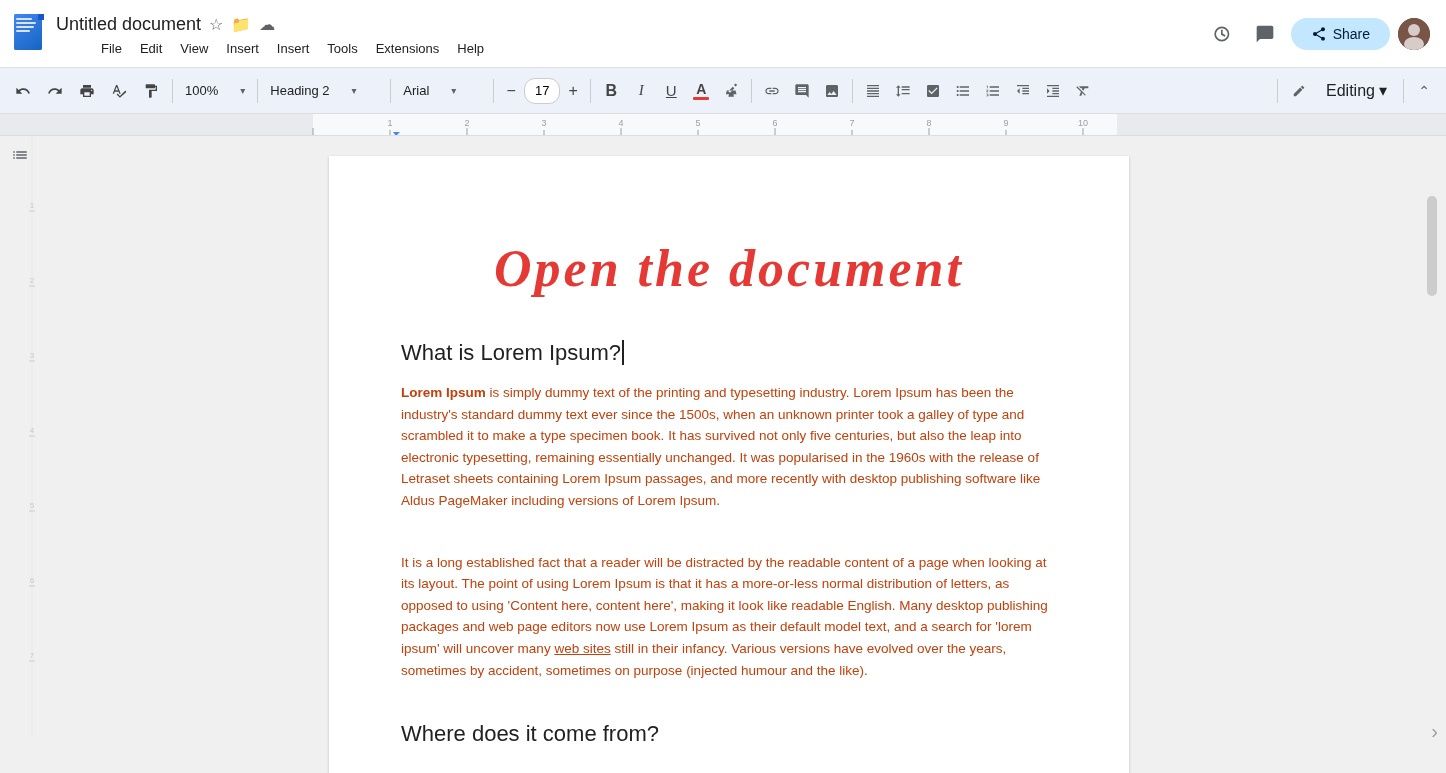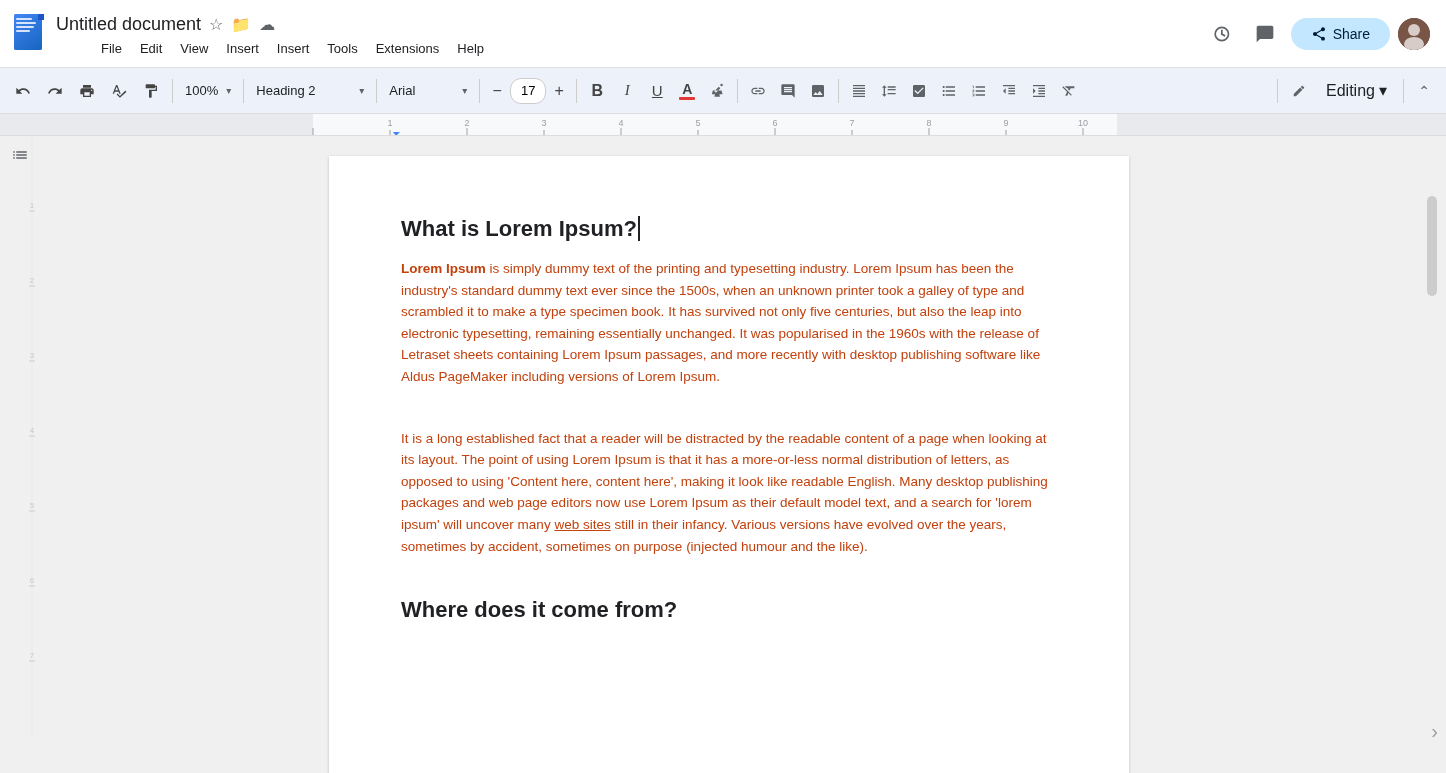--- a/index.html
+++ b/index.html
@@ -100,23 +100,23 @@
       overflow: hidden;
     }
     .tb-icon {
       width: 30px; height: 30px; display: flex; align-items: center; justify-content: center;
       border-radius: 4px; cursor: pointer; color: #444; font-size: 15px;
     }
     .tb-separator {
       width: 1px; height: 24px; background: #ccc; margin: 0 4px;
     }
     .tb-dropdown {
-      display: flex; align-items: center; gap: 8px; padding: 2px 6px;
+      display: flex; align-items: center; gap: 22px; padding: 2px 6px;
       border-radius: 4px; cursor: pointer; font-size: 13px; color: #202124;
-      background: transparent; border: none; height: 30px; justify-content: space-between;
+      background: transparent; border: none; height: 30px;
     }
     .tb-dropdown .arrow { font-size: 10px; color: #5f6368; }
     .font-size-area {
       display: flex; align-items: center; gap: 2px;
     }
     .font-size-btn {
       width: 22px; height: 22px; display: flex; align-items: center; justify-content: center;
       cursor: pointer; font-size: 16px; color: #444; border-radius: 4px;
     }
     .font-size-input {
@@ -179,21 +179,21 @@
       background: #fff;
       width: 800px;
       min-height: 1000px;
       padding: 60px 72px;
       box-shadow: 0 1px 3px rgba(0,0,0,0.2);
       position: relative;
     }
 
     .section-heading {
       font-size: 22px;
-      font-weight: 700;
+      font-weight: 400;
       color: #202124;
       margin-bottom: 16px;
       font-family: Arial, sans-serif;
     }
 
     .body-text {
       font-size: 13.5px;
       color: #c2410c;
       line-height: 1.6;
       font-family: Arial, sans-serif;
@@ -522,20 +522,25 @@
         <text x="8" y="372">5</text>
         <text x="8" y="447">6</text>
         <text x="8" y="522">7</text>
       </g>
     </svg>
   </div>
 
   <div id="doc-scroll">
     <div id="page">
 
+      <div class="title-svg-container">
+        <svg width="600" height="80" viewBox="0 0 600 80">
+          <text x="300" y="60" font-family="Georgia, 'Comic Sans MS', cursive" font-size="52" font-style="italic" font-weight="bold" fill="#e53935" text-anchor="middle" letter-spacing="3">Open the document</text>
+        </svg>
+      </div>
 
       <h2 class="section-heading">
         <span>What is Lorem Ipsum?</span><span style="border-left:2px solid #202124;margin-left:1px;"></span>
       </h2>
       <p class="body-text"><strong>Lorem Ipsum</strong> is simply dummy text of the printing and typesetting industry. Lorem Ipsum has been the industry's standard dummy text ever since the 1500s, when an unknown printer took a galley of type and scrambled it to make a type specimen book. It has survived not only five centuries, but also the leap into electronic typesetting, remaining essentially unchanged. It was popularised in the 1960s with the release of Letraset sheets containing Lorem Ipsum passages, and more recently with desktop publishing software like Aldus PageMaker including versions of Lorem Ipsum.</p>
 
       <p class="body-text">It is a long established fact that a reader will be distracted by the readable content of a page when looking at its layout. The point of using Lorem Ipsum is that it has a more-or-less normal distribution of letters, as opposed to using 'Content here, content here', making it look like readable English. Many desktop publishing packages and web page editors now use Lorem Ipsum as their default model text, and a search for 'lorem ipsum' will uncover many <span style="text-decoration:underline;">web sites</span> still in their infancy. Various versions have evolved over the years, sometimes by accident, sometimes on purpose (injected humour and the like).</p>
 
       <h2 class="section-heading">Where does it come from?</h2>
 

